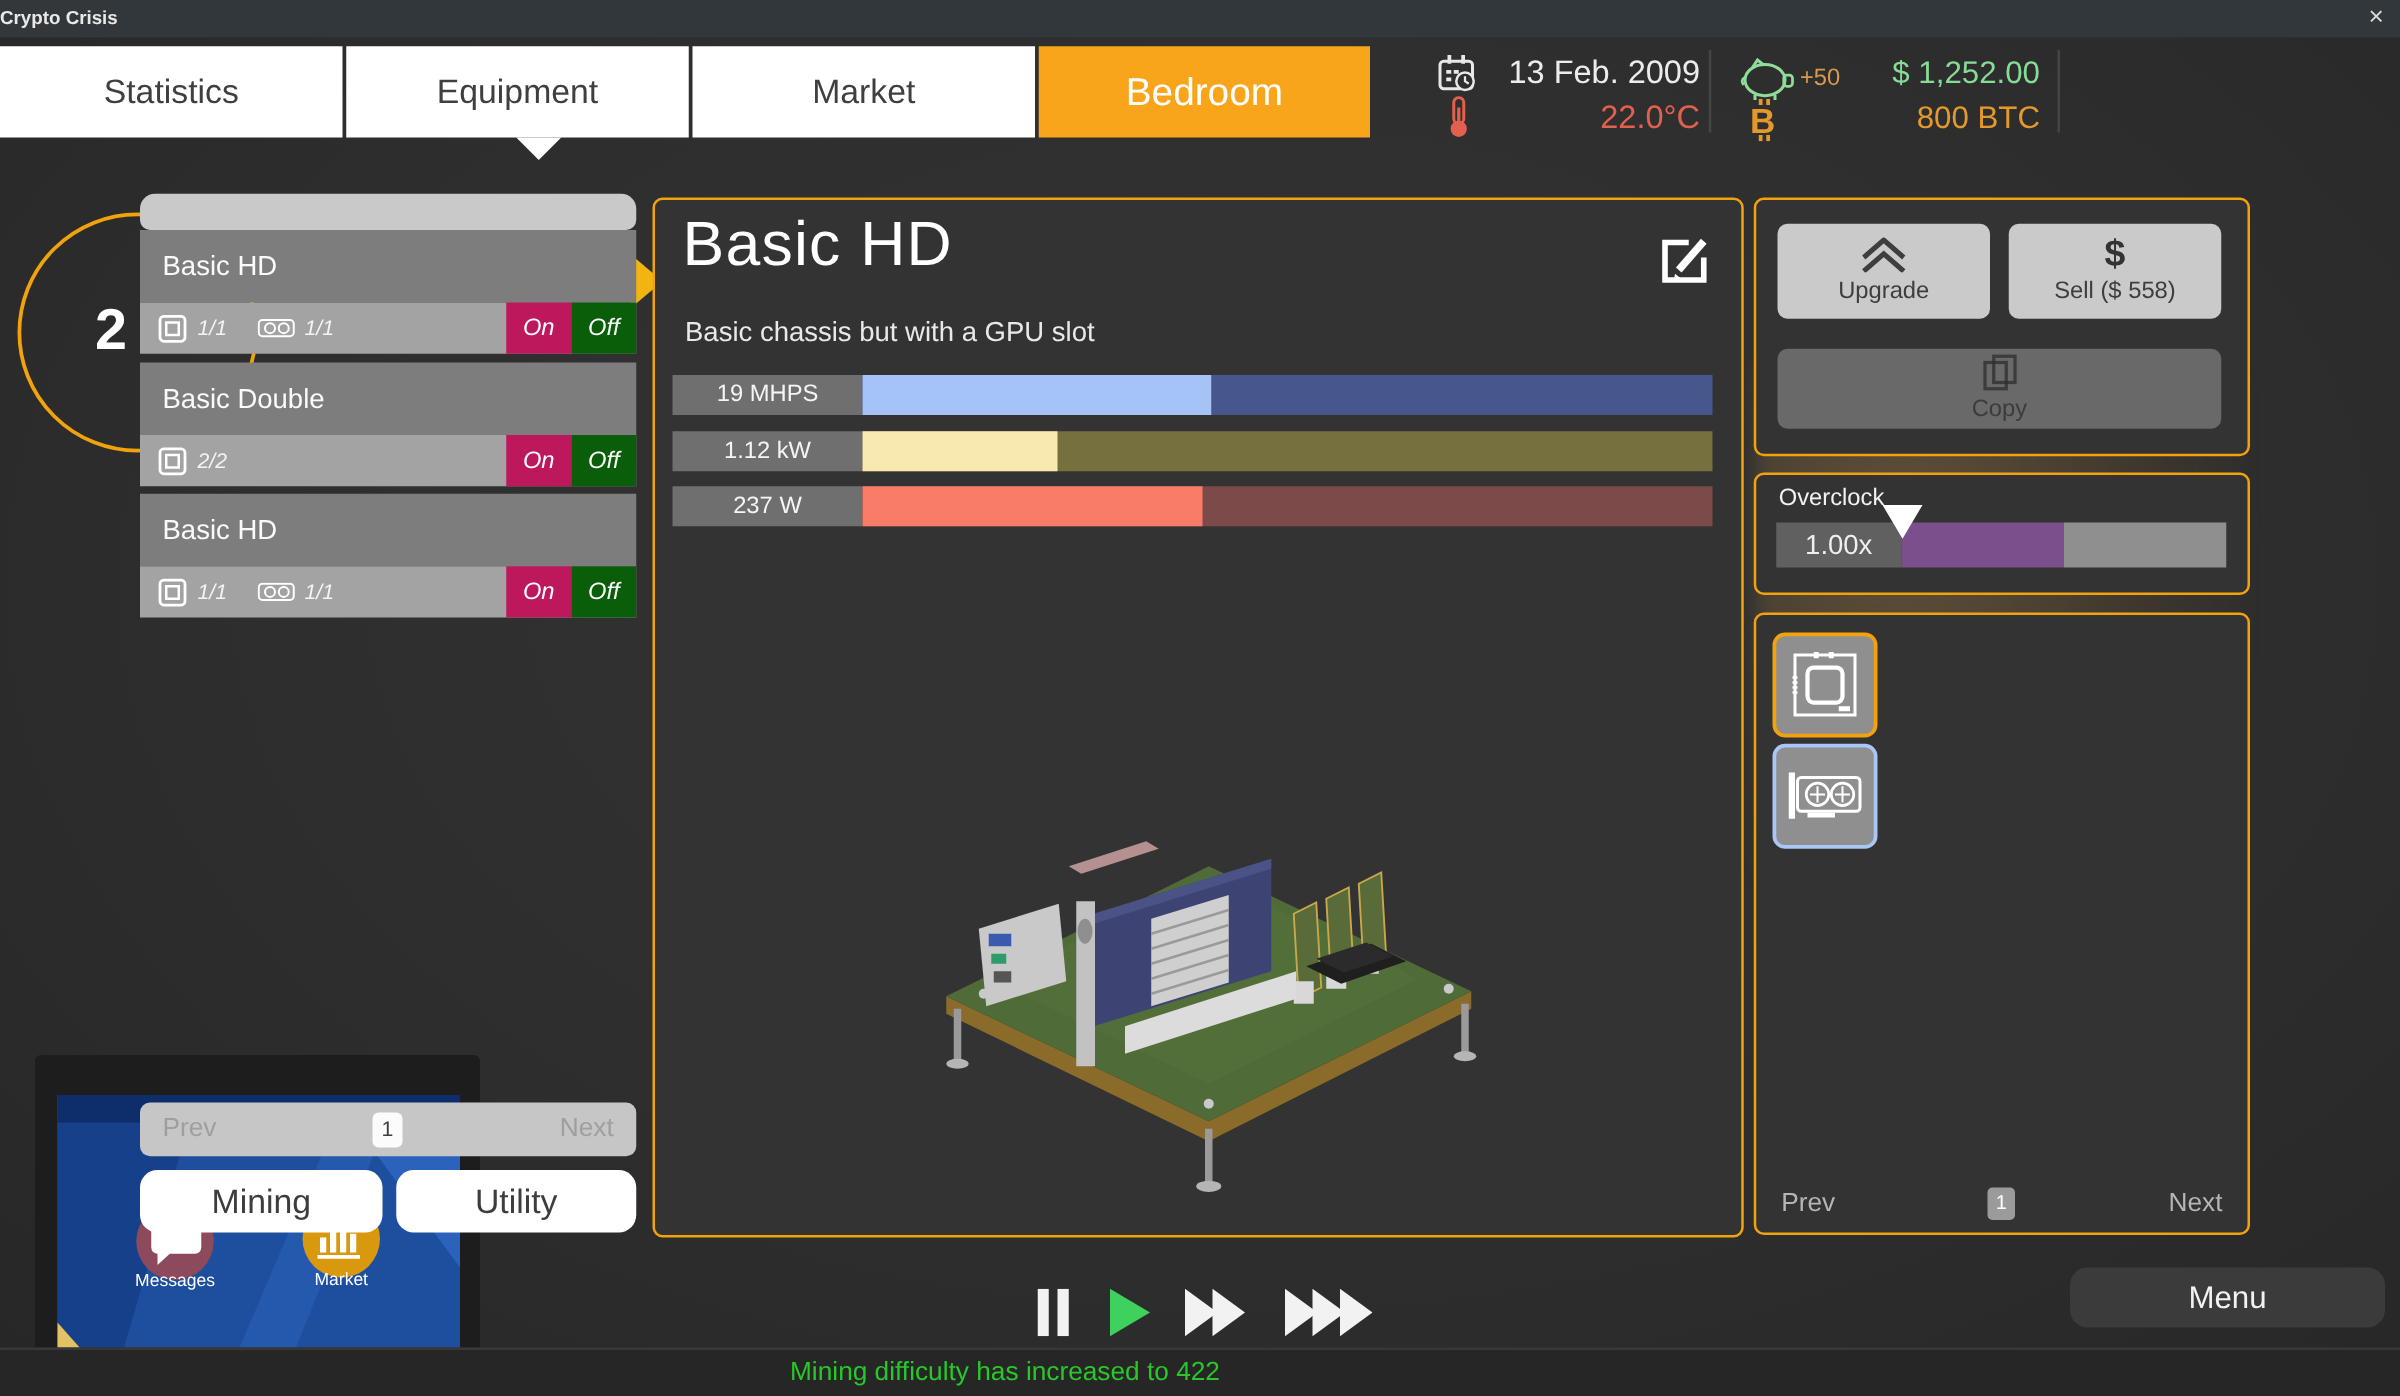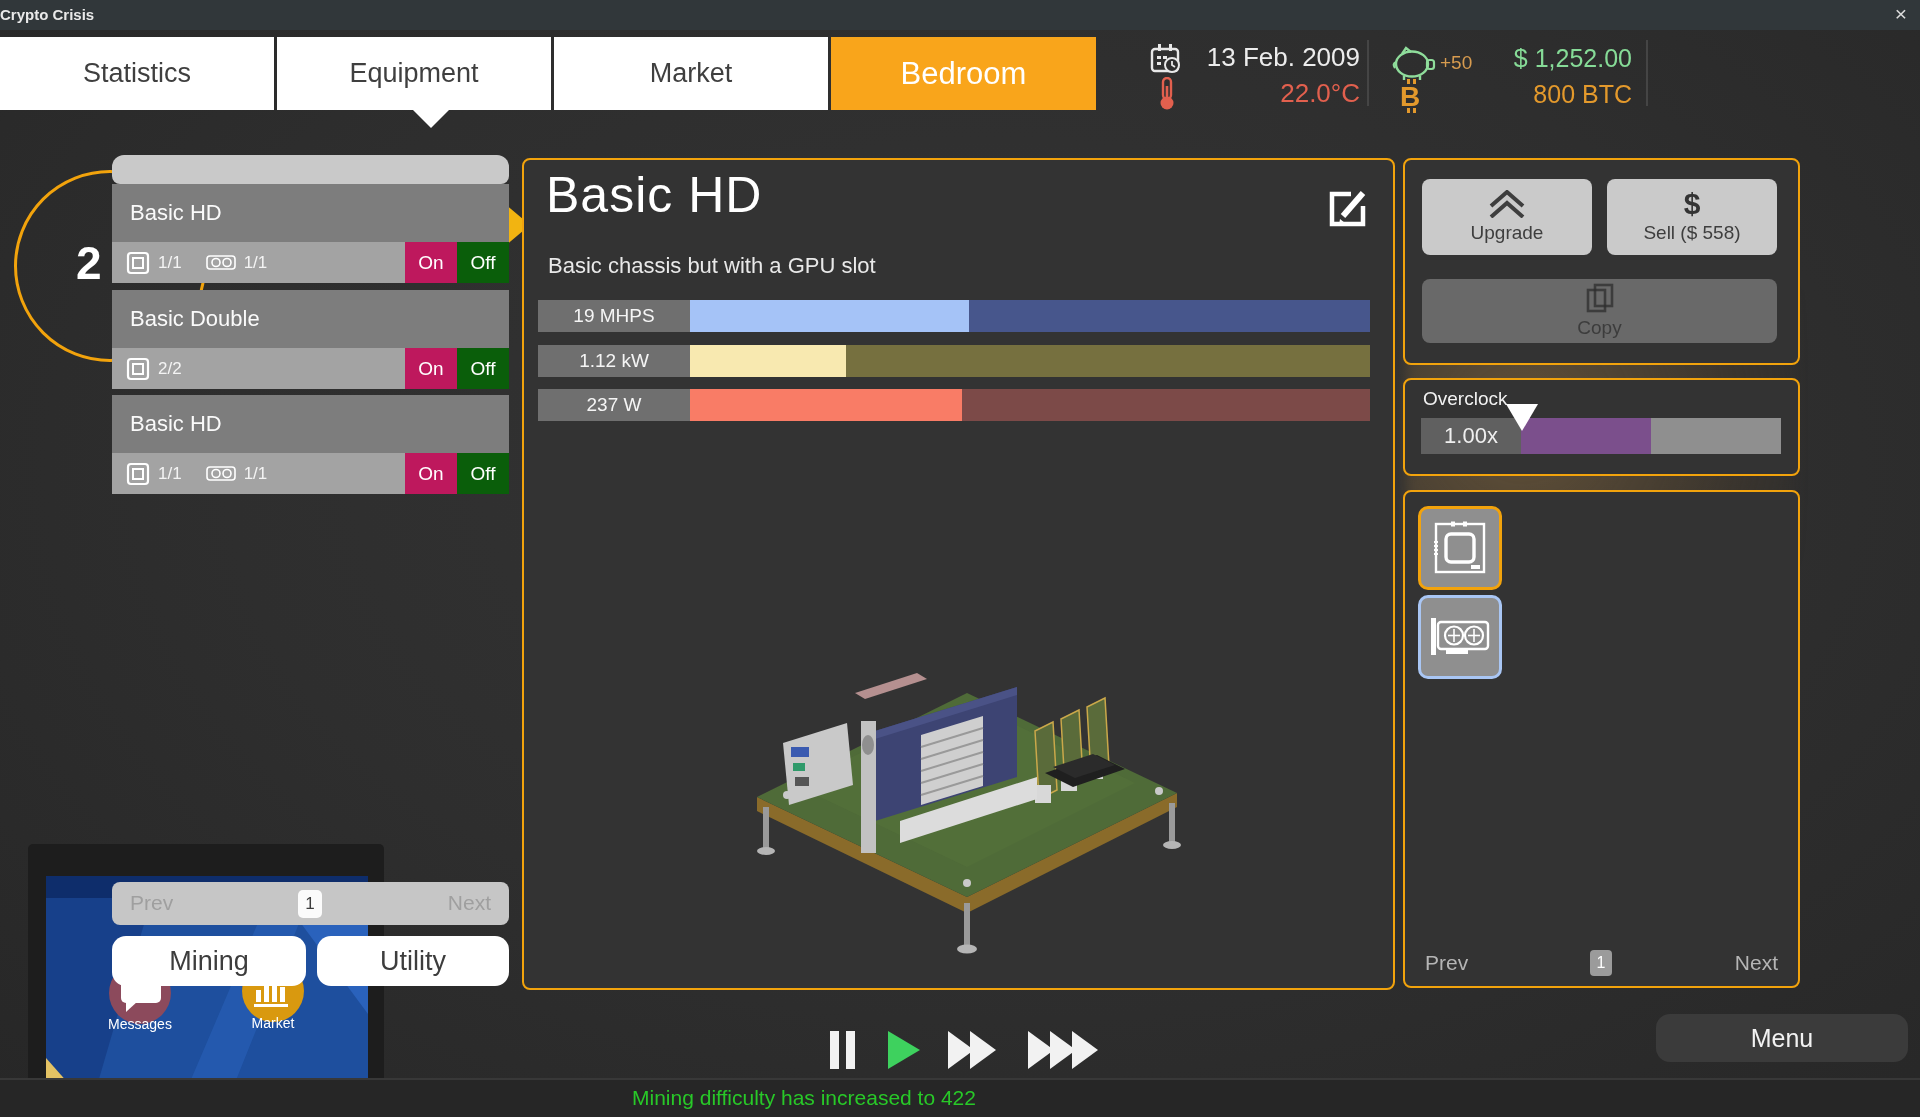--- a/index.html
+++ b/index.html
@@ -22,21 +22,21 @@
                  border-right:18px solid transparent; border-top:18px solid #ffffff; }
 
   .vdiv { top:40px; width:2px; height:66px; background:#454545; }
 
   .info-num { font-weight:300; white-space:nowrap; }
 
   
   .scrollcap { left:112px; top:155px; width:397px; height:29px; background:#c9c9c9; border-radius:12px 12px 8px 8px; z-index:3; }
   .rig-head { left:112px; width:397px; height:58px; background:#7d7d7d; color:#fafafa; font-size:22px; font-weight:300;
               display:flex; align-items:center; padding-left:18px; z-index:3; cursor:pointer; }
-  .rig-sub  { left:112px; width:397px; height:41px; background:#a3a3a3; display:flex; align-items:center; z-index:3; }
+  .rig-sub  { left:112px; width:397px; height:41px; background:#a3a3a3; display:flex; align-items:center; z-index:3;font-style:italic; }
   .rig-sub .cnt { color:#f4f4f4; font-size:17px; font-weight:300; margin:0 10px 0 8px; }
   .onoff { height:41px; width:52px; display:flex; align-items:center; justify-content:center;
            color:#fff; font-size:19px; font-weight:300; cursor:pointer; }
   .on  { background:#be185d; margin-left:auto; }
   .off { background:#0a5e0a; }
 
   .pagebar { left:112px; top:882px; width:397px; height:43px; background:#c6c6c6; border-radius:8px; z-index:3; }
   .pagetxt { top:9px; font-size:21px; font-weight:300; color:#9f9f9f; cursor:pointer; }
   .pagechip { width:24px; height:28px; background:#fbfbfb; border-radius:5px; color:#3d3d3d; font-size:17px;
               display:flex; align-items:center; justify-content:center; }

